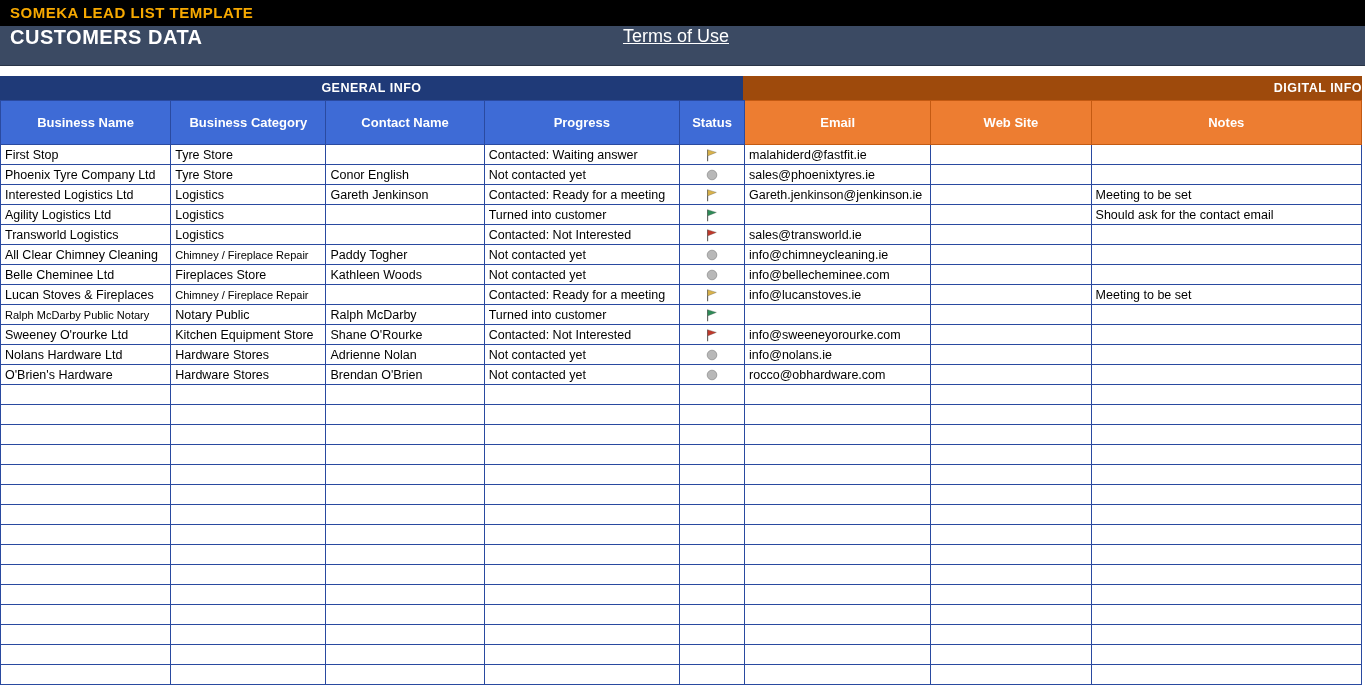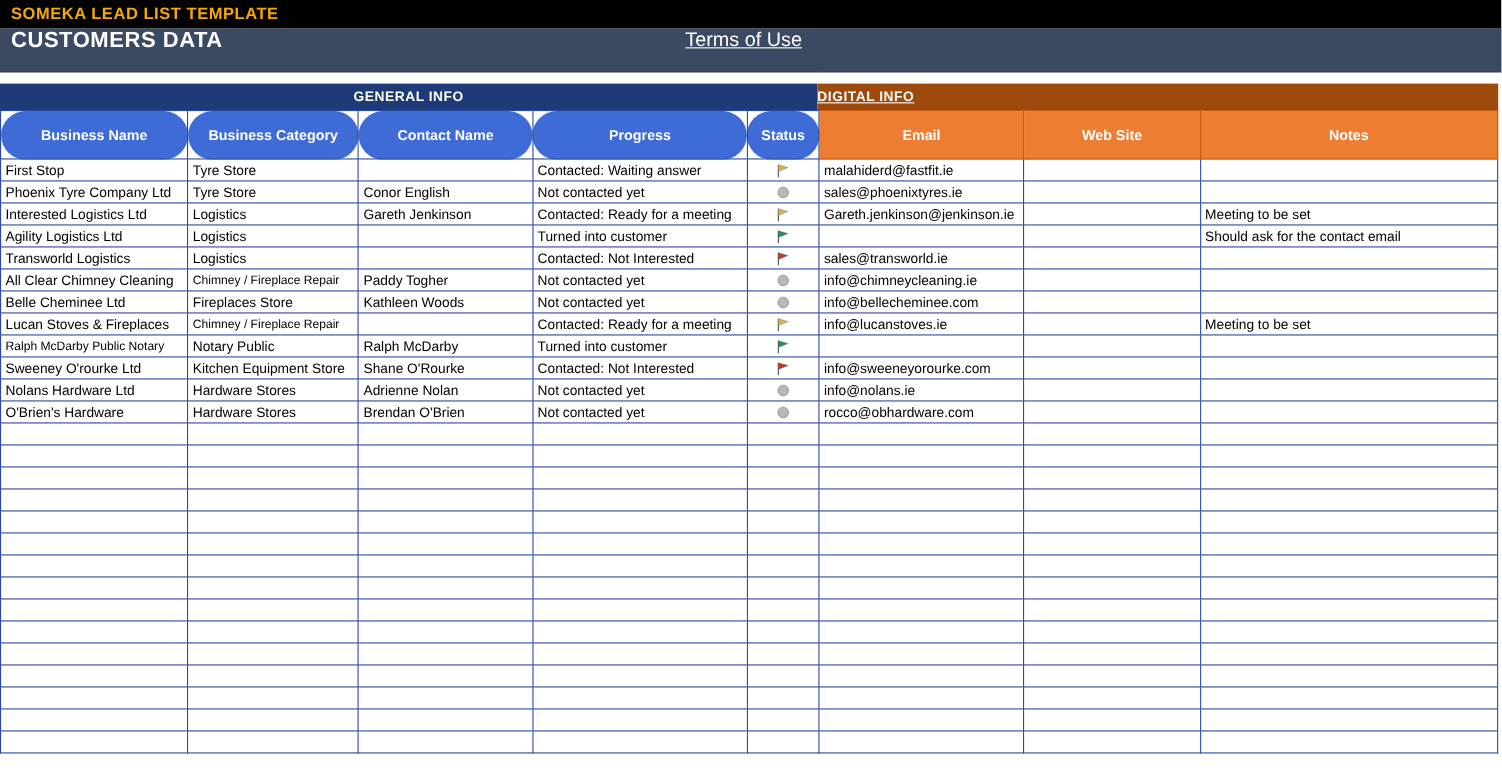--- a/index.html
+++ b/index.html
@@ -69,42 +69,41 @@
     text-align: center;
     font-weight: bold;
     font-size: 12.5px;
     line-height: 24px;
     letter-spacing: 0.5px;
   }
   .section-right {
     flex: 1;
     background: #9e4a0c;
     color: #fff;
-    text-align: left;
+    text-align: right;
     font-weight: bold;
     font-size: 12.5px;
     line-height: 24px;
     letter-spacing: 0.5px;
     margin-right: 3px;
-    text-decoration: underline;
   }
   table {
     border-collapse: collapse;
     width: 1362px;
     table-layout: fixed;
   }
   th {
     color: #fff;
     font-weight: bold;
     font-size: 13px;
     padding: 14px 6px;
     text-align: center;
     border: 1px solid #2a4aa0;
   }
-  th.blue { background: #3e6bd6; border-radius: 22px; }
+  th.blue { background: #3e6bd6; }
   th.orange { background: #ed7d31; border-color: #c45a12; }
   td {
     border: 1px solid #2a4aa0;
     padding: 2px 4px;
     height: 20px;
     font-size: 12.5px;
     color: #000;
     overflow: hidden;
     white-space: nowrap;
     text-overflow: clip;

